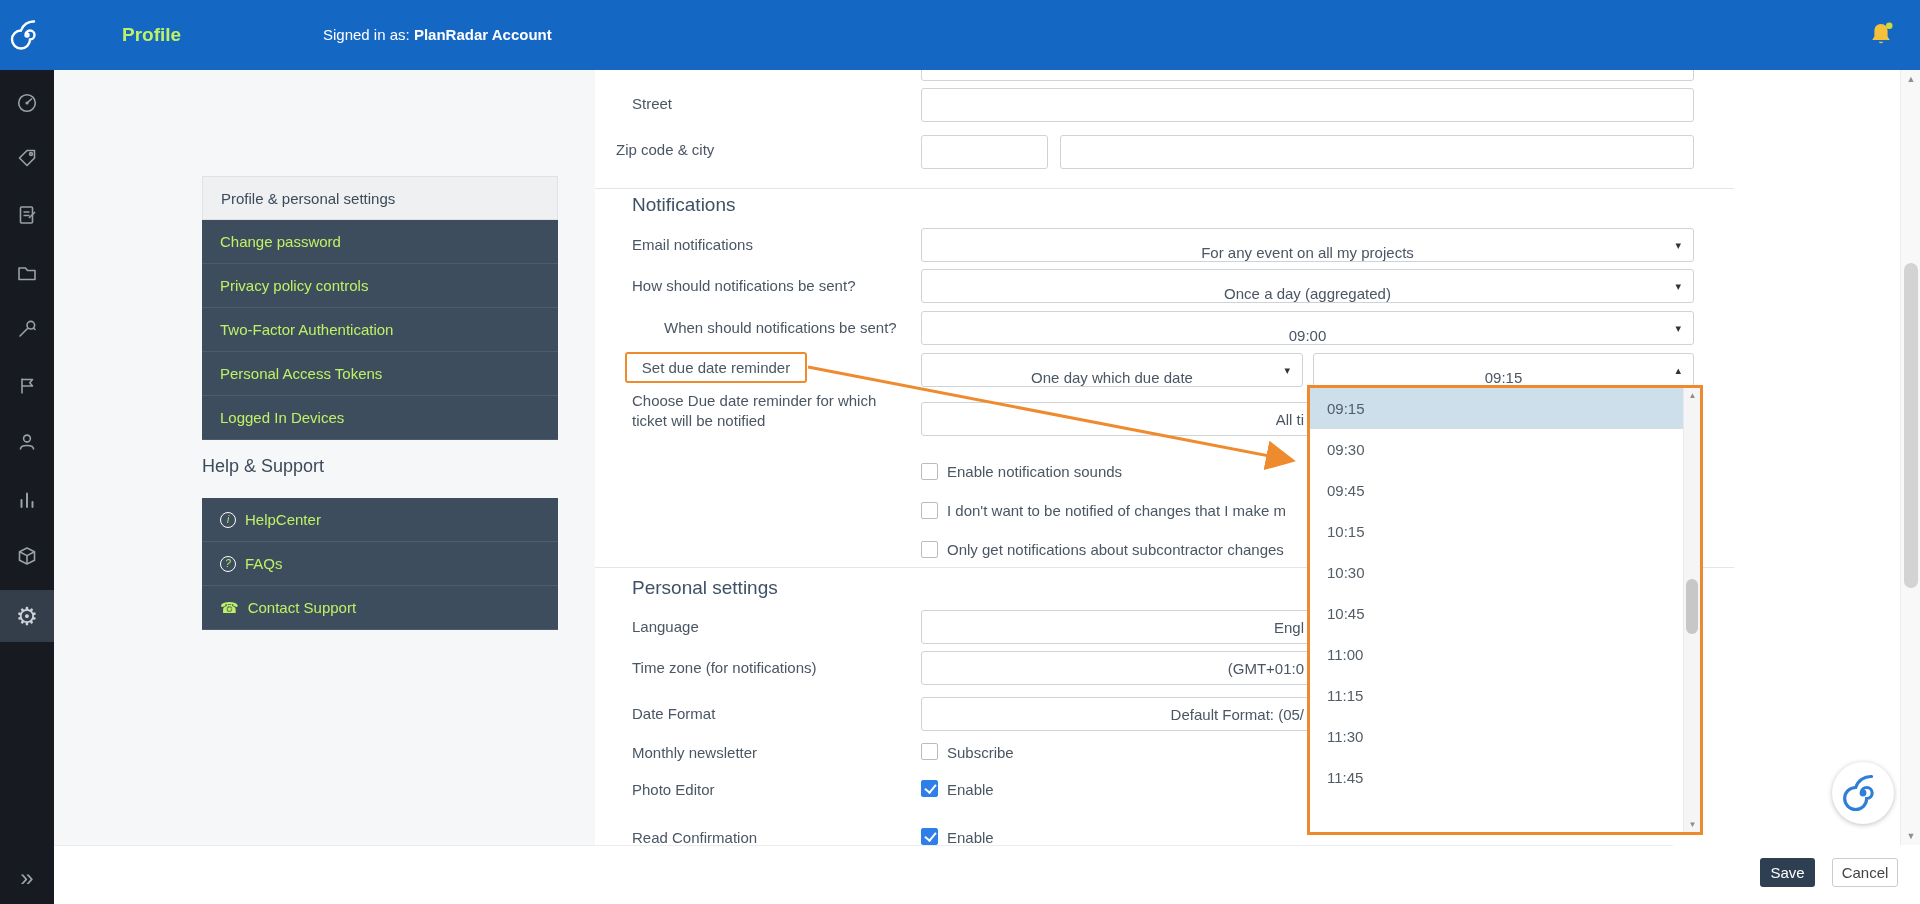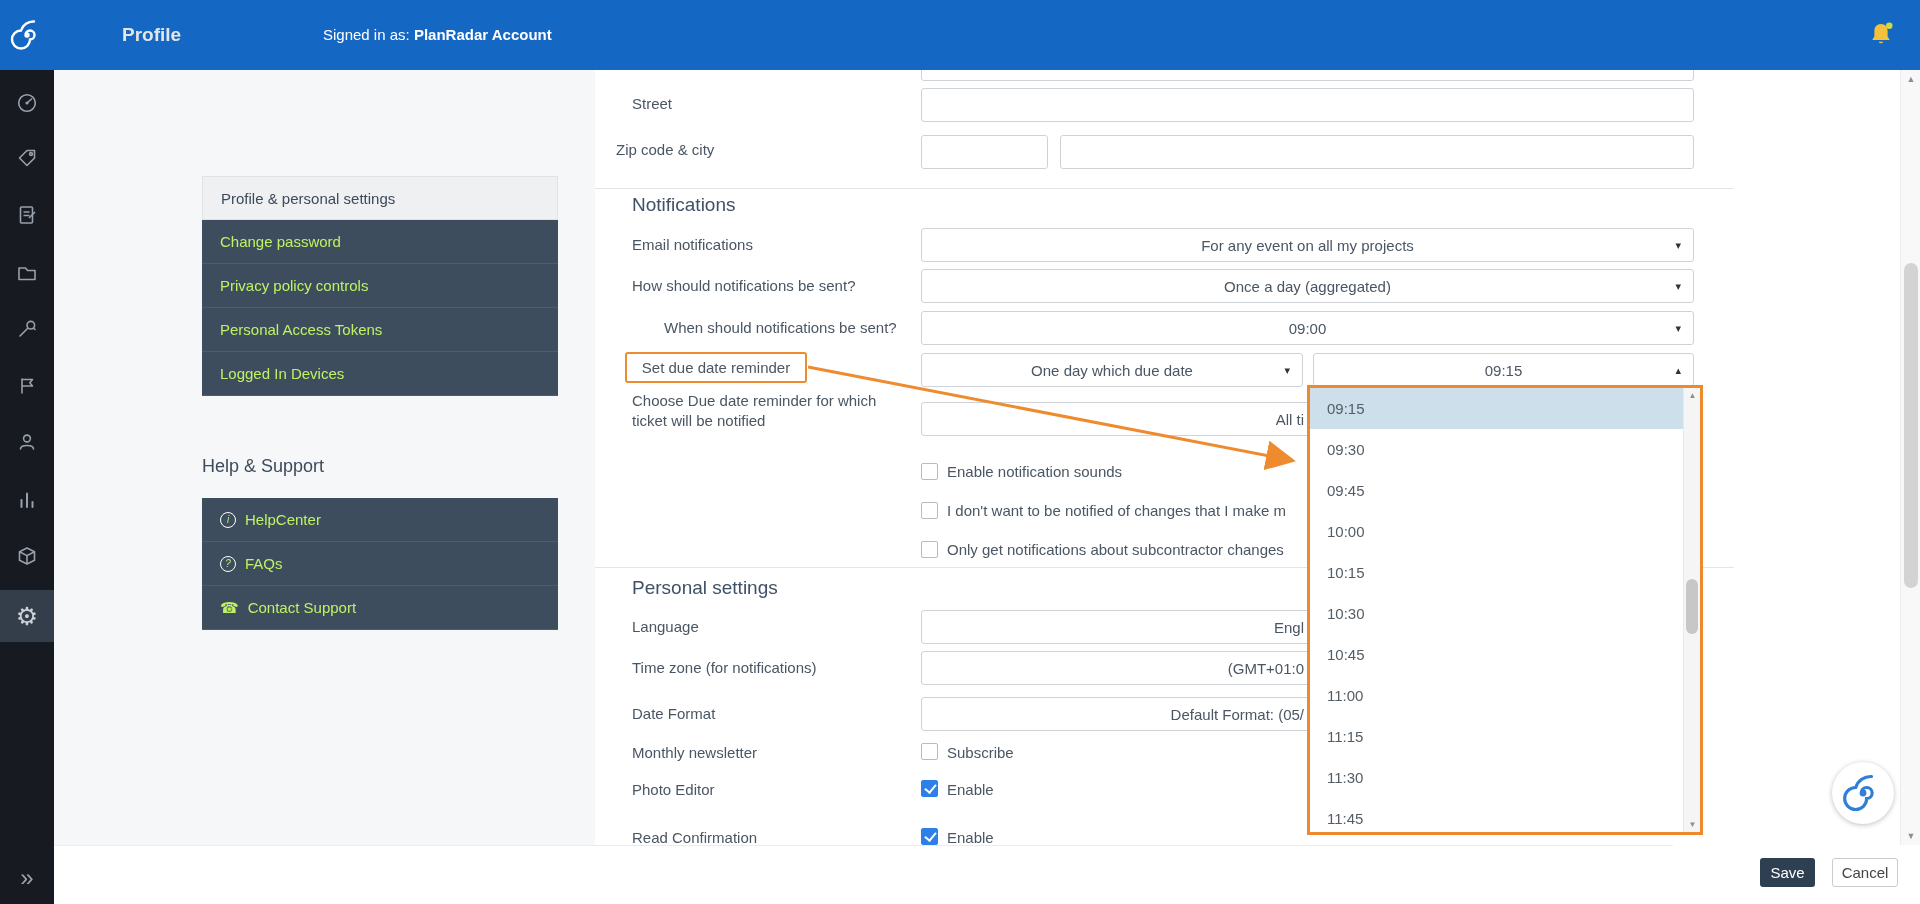--- a/index.html
+++ b/index.html
@@ -3,40 +3,40 @@
 <meta charset="utf-8">
 <style>
   * { margin:0; padding:0; box-sizing:border-box; }
   html,body { background:#fff; }
   body { font-family:"Liberation Sans", sans-serif; }
   .screen { position:relative; width:1920px; height:904px; background:#ffffff; overflow:hidden; }
 
   
   .header { position:absolute; left:0; top:0; width:1920px; height:70px; background:#1567c4; z-index:10; }
   .logo-box { position:absolute; left:0; top:0; width:54px; height:70px; background:#1567c4; display:flex; align-items:center; justify-content:center; }
-  .hdr-title { position:absolute; left:122px; top:0; height:70px; line-height:70px; color:#e5e5e5; font-size:19px; font-weight:bold; }
+  .hdr-title { position:absolute; left:122px; top:0; height:70px; line-height:70px; color:#bef264; font-size:19px; font-weight:bold; }
   .hdr-signed { position:absolute; left:323px; top:0; height:70px; line-height:70px; color:#fff; font-size:15px; }
   .hdr-signed b { font-weight:bold; }
   .bell-wrap { position:absolute; left:1866px; top:20px; width:32px; height:32px; cursor:pointer; }
 
   
   .sidebar { position:absolute; left:0; top:70px; width:54px; height:834px; background:#171a20; z-index:10; }
   .side-icon { position:absolute; left:0; width:54px; height:44px; display:flex; align-items:center; justify-content:center; cursor:pointer; }
   .side-icon.active { background:#343d4a; height:52px; }
   .gear-glyph { font-family:"DejaVu Sans", sans-serif; font-size:25px; color:#ccd2d9; line-height:1; }
   .expand-glyph { font-size:24px; color:#9aa2ad; line-height:1; }
 
   
   .left-zone { position:absolute; left:54px; top:70px; width:541px; height:775px; background:#f6f7f8; }
   .hr { position:absolute; height:1px; background:#e3e6e9; }
   .lbl { position:absolute; font-size:15px; color:#4a5663; line-height:18px; }
   .sect { position:absolute; font-size:19px; color:#3f5166; }
   .inp { position:absolute; height:34px; background:#fff; border:1px solid #cfd3d7; border-radius:3px; }
   .dd { position:absolute; height:34px; background:#fff; border:1px solid #cfd3d7; border-radius:3px;
-        display:flex; align-items:center; justify-content:center; font-size:15px; color:#4a5663; cursor:pointer; }
+        display:flex; align-items:flex-end; justify-content:center; font-size:15px; color:#4a5663; cursor:pointer; }
   .dd .caret { position:absolute; right:12px; top:50%; transform:translateY(-50%); font-size:11px; color:#333; }
   .dd .frag { position:absolute; right:389px; top:50%; transform:translateY(-50%); white-space:nowrap; }
   .cb { position:absolute; width:17px; height:17px; background:#fff; border:1px solid #b6bcc3; border-radius:2px; cursor:pointer; }
   .cb.checked { background:#2e7fe8; border-color:#2e7fe8; }
   .cb.checked::after { content:""; position:absolute; left:5px; top:1px; width:5px; height:9px;
         border:solid #fff; border-width:0 2px 2px 0; transform:rotate(40deg); }
 
   
   .nav-card { position:absolute; left:202px; top:176px; width:356px; }
   .nav-head { height:44px; background:#eef0f1; border:1px solid #e0e2e5; color:#3c4a5a; font-size:15px;
@@ -171,20 +171,21 @@
   <div class="lbl" style="left:947px; top:781px;">Enable</div>
 
   <div class="lbl" style="left:632px; top:829px;">Read Confirmation</div>
   <div class="cb checked" style="left:921px; top:828px;"></div>
   <div class="lbl" style="left:947px; top:829px;">Enable</div>
 
   <div class="nav-card">
     <div class="nav-head">Profile &amp; personal settings</div>
     <div class="nav-item">Change password</div>
     <div class="nav-item">Privacy policy controls</div>
+    <div class="nav-item">Two-Factor Authentication</div>
     <div class="nav-item">Personal Access Tokens</div>
     <div class="nav-item">Logged In Devices</div>
   </div>
   <div class="sup-head">Help &amp; Support</div>
   <div class="sup-card">
     <div class="nav-item">
       <span class="sup-icon">i</span>
       <span>HelpCenter</span>
     </div>
     <div class="nav-item">
@@ -194,21 +195,20 @@
     <div class="nav-item">
       <span class="sup-glyph">☎</span>
       <span>Contact Support</span>
     </div>
   </div>
 
   <div class="overlay-dd">
     <div class="opt selected">09:15</div>
     <div class="opt">09:30</div>
     <div class="opt">09:45</div>
-    <div class="opt">10:00</div>
     <div class="opt">10:15</div>
     <div class="opt">10:30</div>
     <div class="opt">10:45</div>
     <div class="opt">11:00</div>
     <div class="opt">11:15</div>
     <div class="opt">11:30</div>
     <div class="opt">11:45</div>
     <div class="inner-scroll">
       <div class="scroll-arrow" style="top:3px;">▲</div>
       <div class="inner-thumb"></div>

